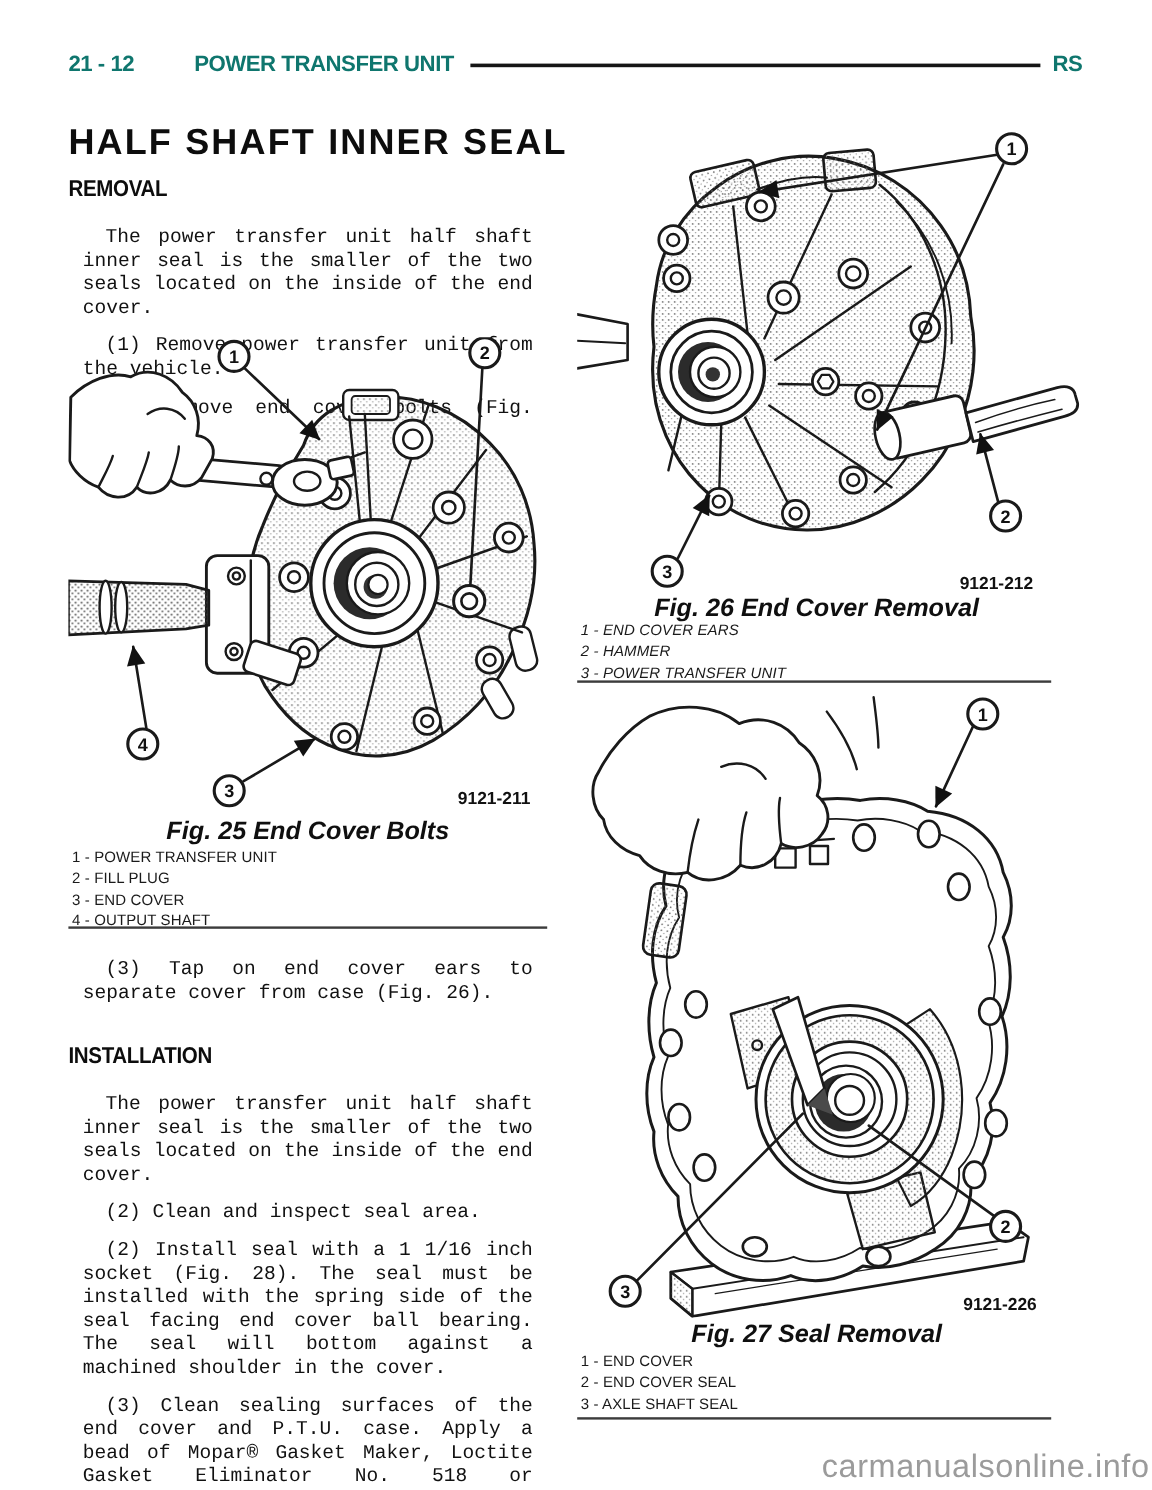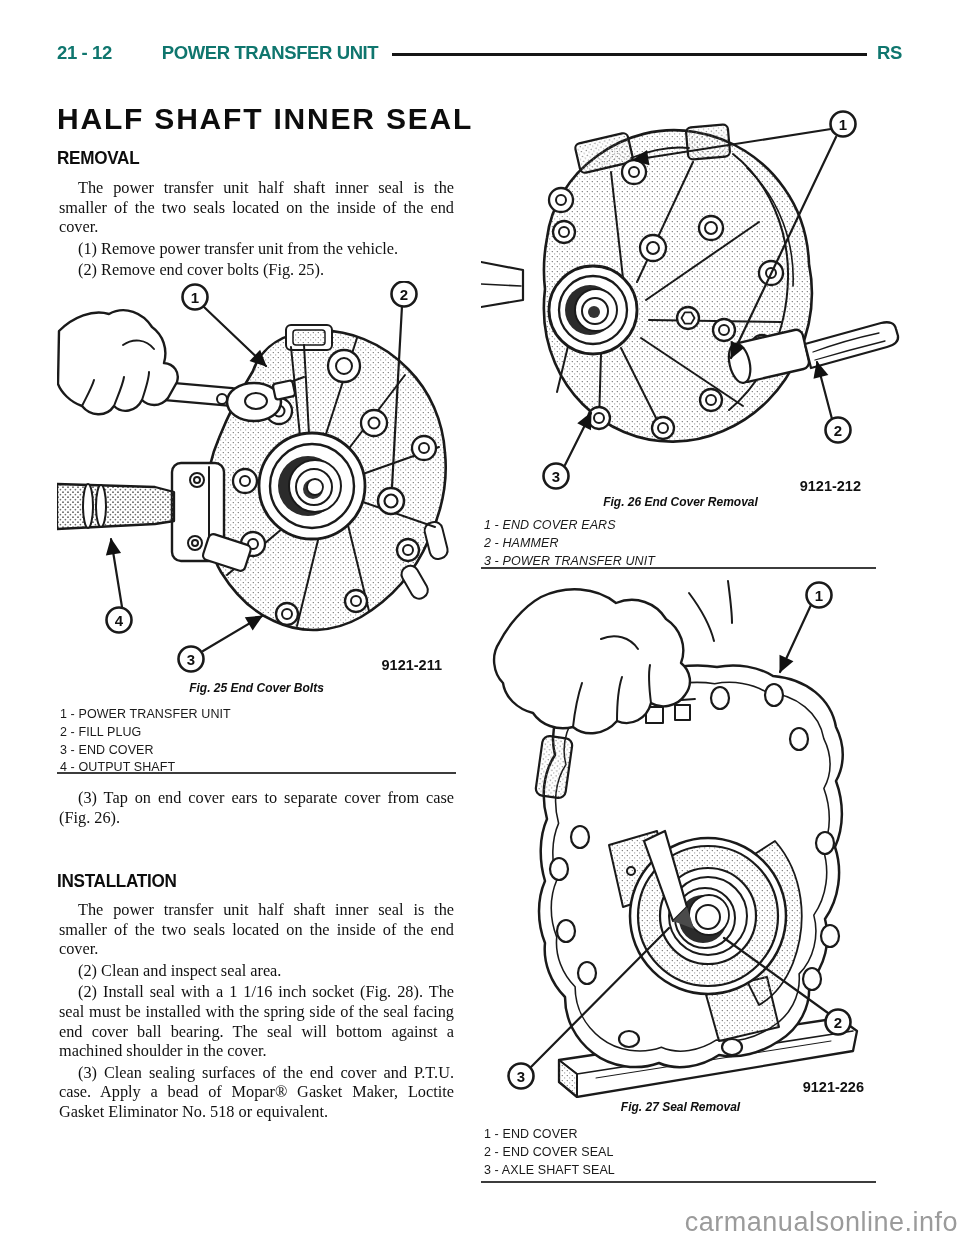--- a/index.html
+++ b/index.html
@@ -26,34 +26,34 @@
   .h2 {
     position:absolute; left:57px; margin:0;
     font-family:"Liberation Sans", sans-serif; font-weight:700;
     font-size:19px; letter-spacing:-0.3px;
     transform:scaleX(0.9); transform-origin:left center; color:#0d0d0d;
   }
   .removal-h { top:147px; }
   .install-h { top:870px; }
   
   .txt { position:absolute; left:57px; width:399px; font-size:16.3px; line-height:19.6px; }
-  .txt p { margin:2px; text-indent:19px; text-align:justify; }
+  .txt p { margin:12px; text-indent:19px; text-align:justify;font-family:Liberation Mono, monospace; }
   .removal-txt { top:176px; }
   .steps34    { top:786px; }
   .install-txt{ top:898px; }
   
   .fig { position:absolute; }
   .fig svg { display:block; width:100%; height:100%; }
   .fig25 { left:57px;  top:281px; width:399px; height:395px; }
   .fig26 { left:481px; top:110px; width:424px; height:384px; }
   .fig27 { left:481px; top:579px; width:425px; height:519px; }
   .figcap {
     position:absolute; margin:0; width:399px; text-align:center;
     font-family:"Liberation Sans", sans-serif; font-style:italic;
-    font-weight:700; font-size:12px; color:#0f0f0f;
+    font-weight:700; font-size:21px; color:#0f0f0f;
   }
   .cap25 { left:57px;  top:681px; }
   .cap26 { left:481px; top:495px; }
   .cap27 { left:481px; top:1100px; }
   .leg {
     position:absolute; font-family:"Liberation Sans", sans-serif;
     font-size:12.5px; line-height:17.8px; color:#1a1a1a; letter-spacing:0.1px;
   }
   .leg25 { left:60px;  top:706px; }
   .leg26 { left:484px; top:517px;font-style:italic; }

